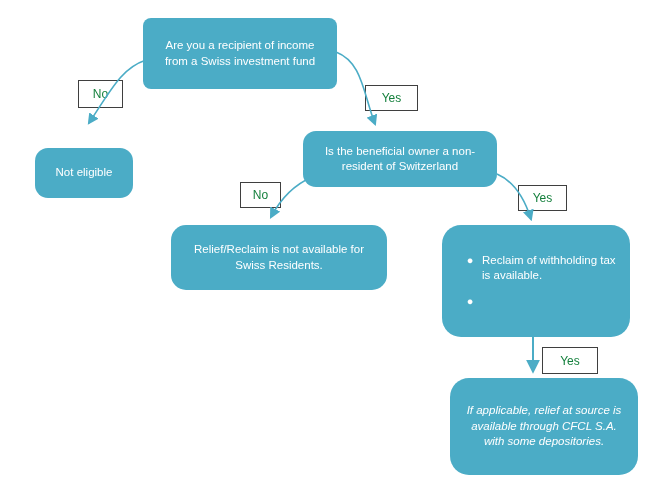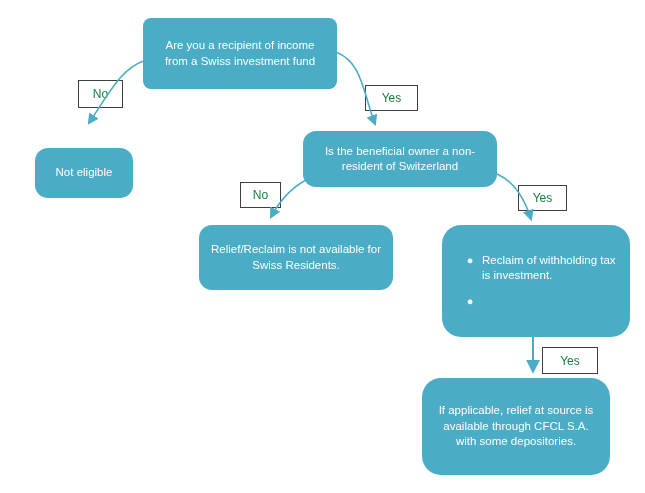--- a/index.html
+++ b/index.html
@@ -108,31 +108,31 @@
   </div>
 
   <div class="node small-r" style="left:35px;top:133px;width:98px;height:50px;margin-top:15px;">
     <span>Not eligible</span>
   </div>
 
   <div class="node small-r" style="left:303px;top:131px;width:194px;height:56px;">
     <span>Is the beneficial owner a non-resident of Switzerland</span>
   </div>
 
-  <div class="node small-r" style="left:199px;top:225px;width:194px;height:65px;">
+  <div class="node small-r" style="left:171px;top:225px;width:216px;height:65px;border-radius:15px;">
     <span>Relief/Reclaim is not available for Swiss Residents.</span>
   </div>
 
   <div class="bullets" style="left:442px;top:225px;width:188px;height:112px;">
     <div class="bullet-item">
       <span class="bullet-dot">●</span>
-      <span class="bullet-text">Reclaim of withholding tax is investment.</span>
+      <span class="bullet-text">Reclaim of withholding tax is available.</span>
     </div>
     <div class="bullet-item">
       <span class="bullet-dot">●</span>
     </div>
   </div>
 
-  <div class="node big-r" style="left:422px;top:378px;width:188px;height:97px;">
+  <div class="node big-r" style="left:450px;top:378px;width:188px;height:97px;font-style:italic;">
     <span>If applicable, relief at source is available through CFCL S.A. with some depositories.</span>
   </div>
 
 </div>
 
 </body></html>

